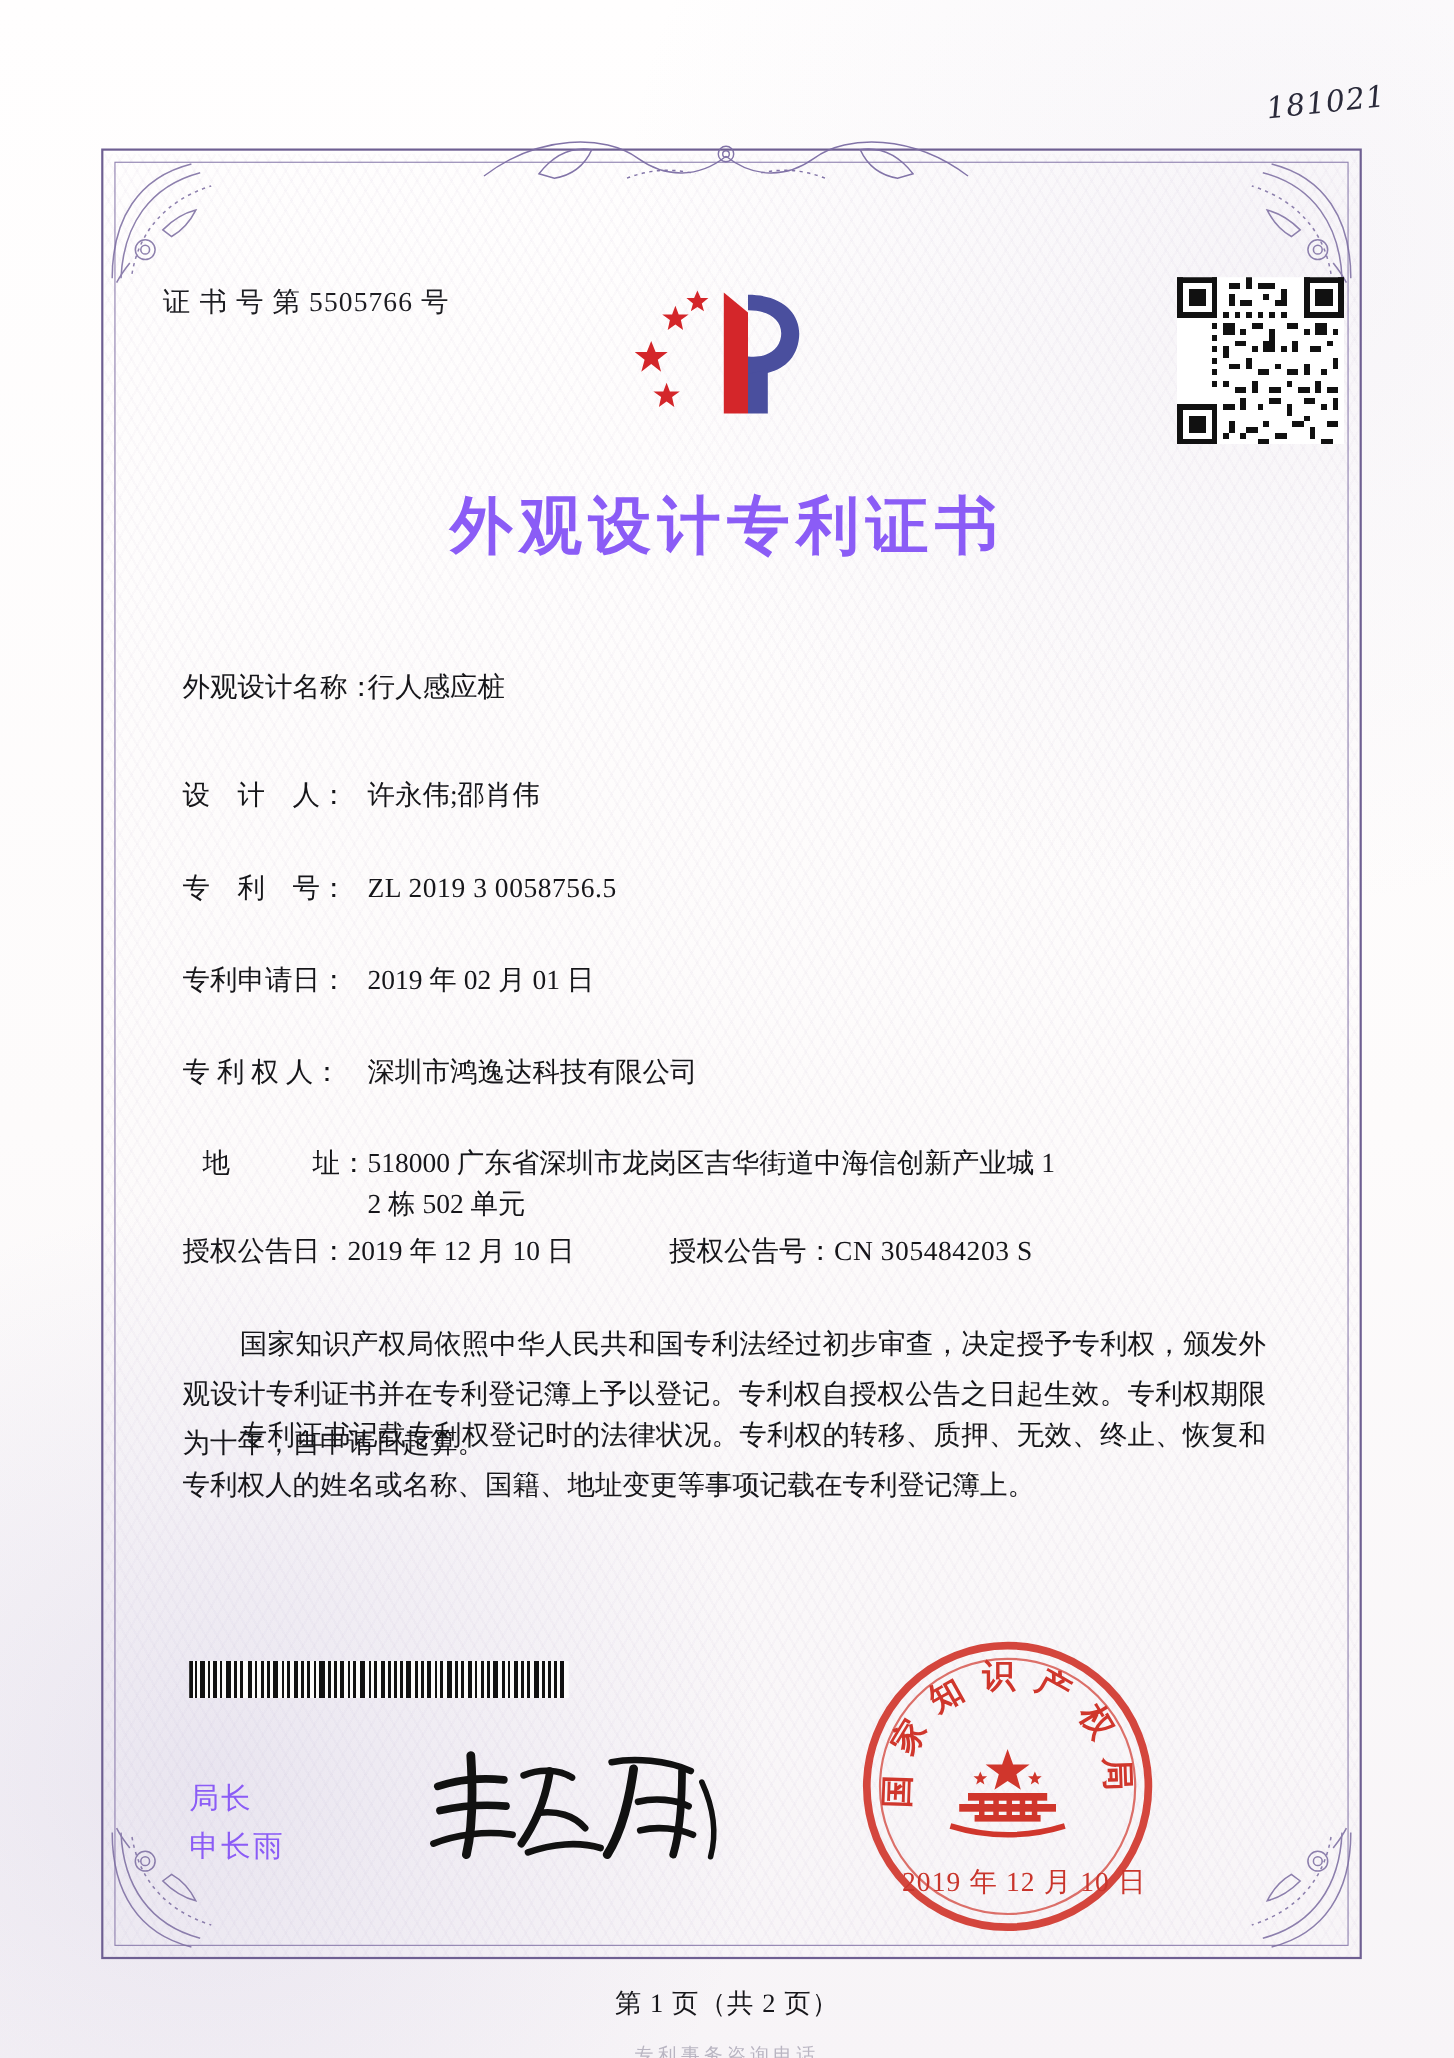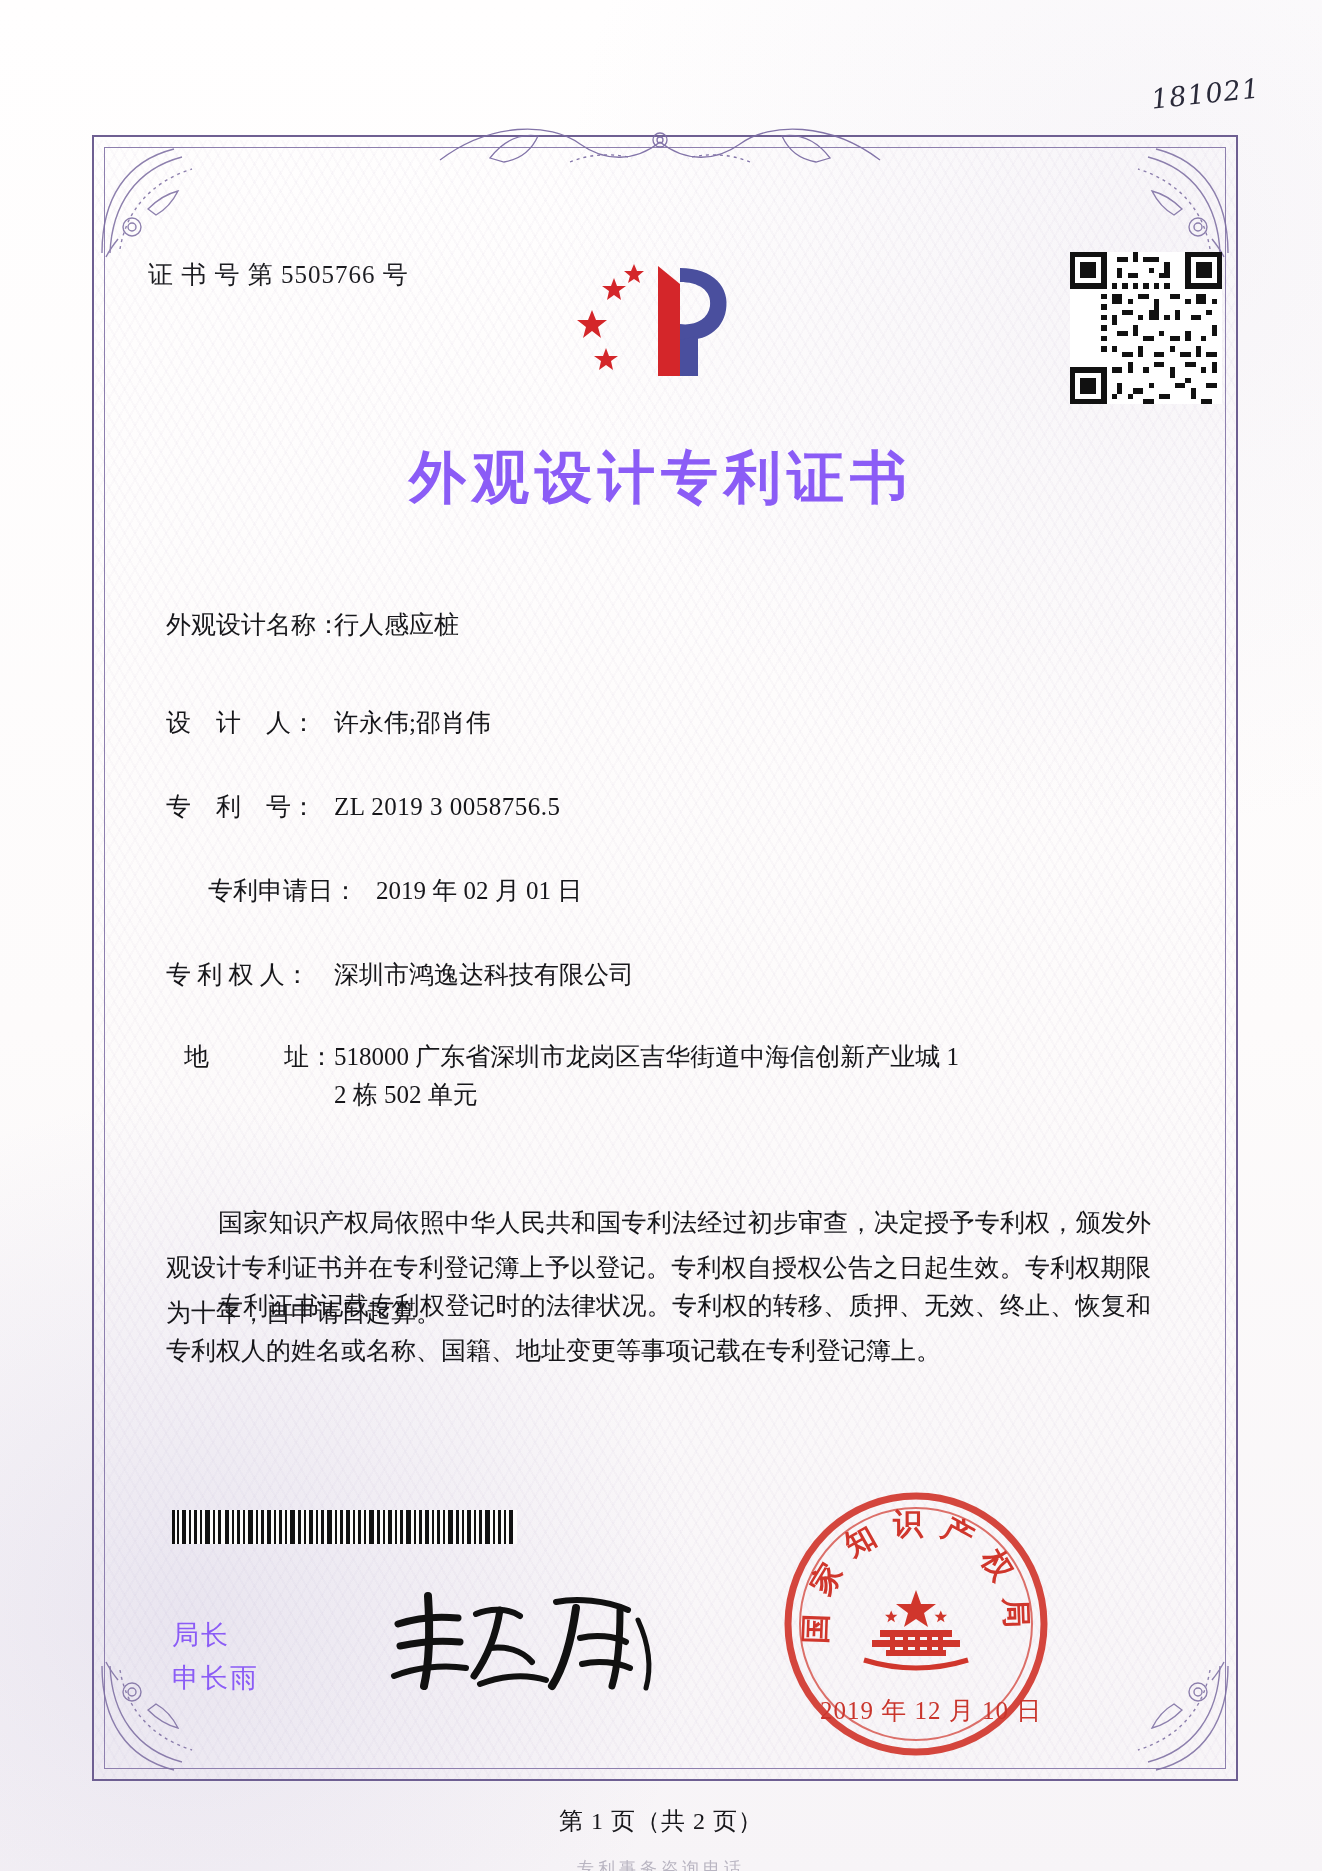--- a/index.html
+++ b/index.html
@@ -145,21 +145,21 @@
   .field-label {
     display: inline-block;
     width: 168px;
   }
   .field-value { display: inline-block; }
   .mono-ish { font-family: "Liberation Serif", serif; letter-spacing: .5px; }
 
   #row-design-name { top: 608px; }
   #row-designer    { top: 706px; }
   #row-patent-no   { top: 790px; }
-  #row-app-date    { top: 874px; margin-left: 42px; }
+  #row-app-date    { top: 874px; }
   #row-holder      { top: 958px; }
   #row-address     { top: 1040px; text-align: right; }
   #address-line2 {
     position: absolute;
     left: 334px;
     top: 1078px;
     font-size: 25px;
     color: #16161a;
   }
   #row-grant {
@@ -454,20 +454,23 @@
 
   <div class="field-row" id="row-holder">
     <span class="field-label">专 利 权 人：</span><span class="field-value">深圳市鸿逸达科技有限公司</span>
   </div>
 
   <div class="field-row" id="row-address">
     <span class="field-label">地　　　址：</span><span class="field-value">518000 广东省深圳市龙岗区吉华街道中海信创新产业城 1</span>
   </div>
   <div id="address-line2">2 栋 502 单元</div>
 
+  <div class="field-row" id="row-grant">
+    <span>授权公告日：</span><span>2019 年 12 月 10 日</span><span id="grant-no-label">授权公告号：</span><span class="mono-ish">CN 305484203 S</span>
+  </div>
 
   <div class="para" id="para-1">国家知识产权局依照中华人民共和国专利法经过初步审查，决定授予专利权，颁发外观设计专利证书并在专利登记簿上予以登记。专利权自授权公告之日起生效。专利权期限为十年，自申请日起算。</div>
   <div class="para" id="para-2">专利证书记载专利权登记时的法律状况。专利权的转移、质押、无效、终止、恢复和专利权人的姓名或名称、国籍、地址变更等事项记载在专利登记簿上。</div>
 
   <svg id="barcode" viewBox="0 0 345 34" shape-rendering="crispEdges">
     <rect width="345" height="34" fill="#fdfcfb"></rect>
     <g fill="#111">
       <rect x="0" y="0" width="3" height="34"></rect>
         <rect x="5" y="0" width="2" height="34"></rect>
       <rect x="10" y="0" width="4" height="34"></rect>

